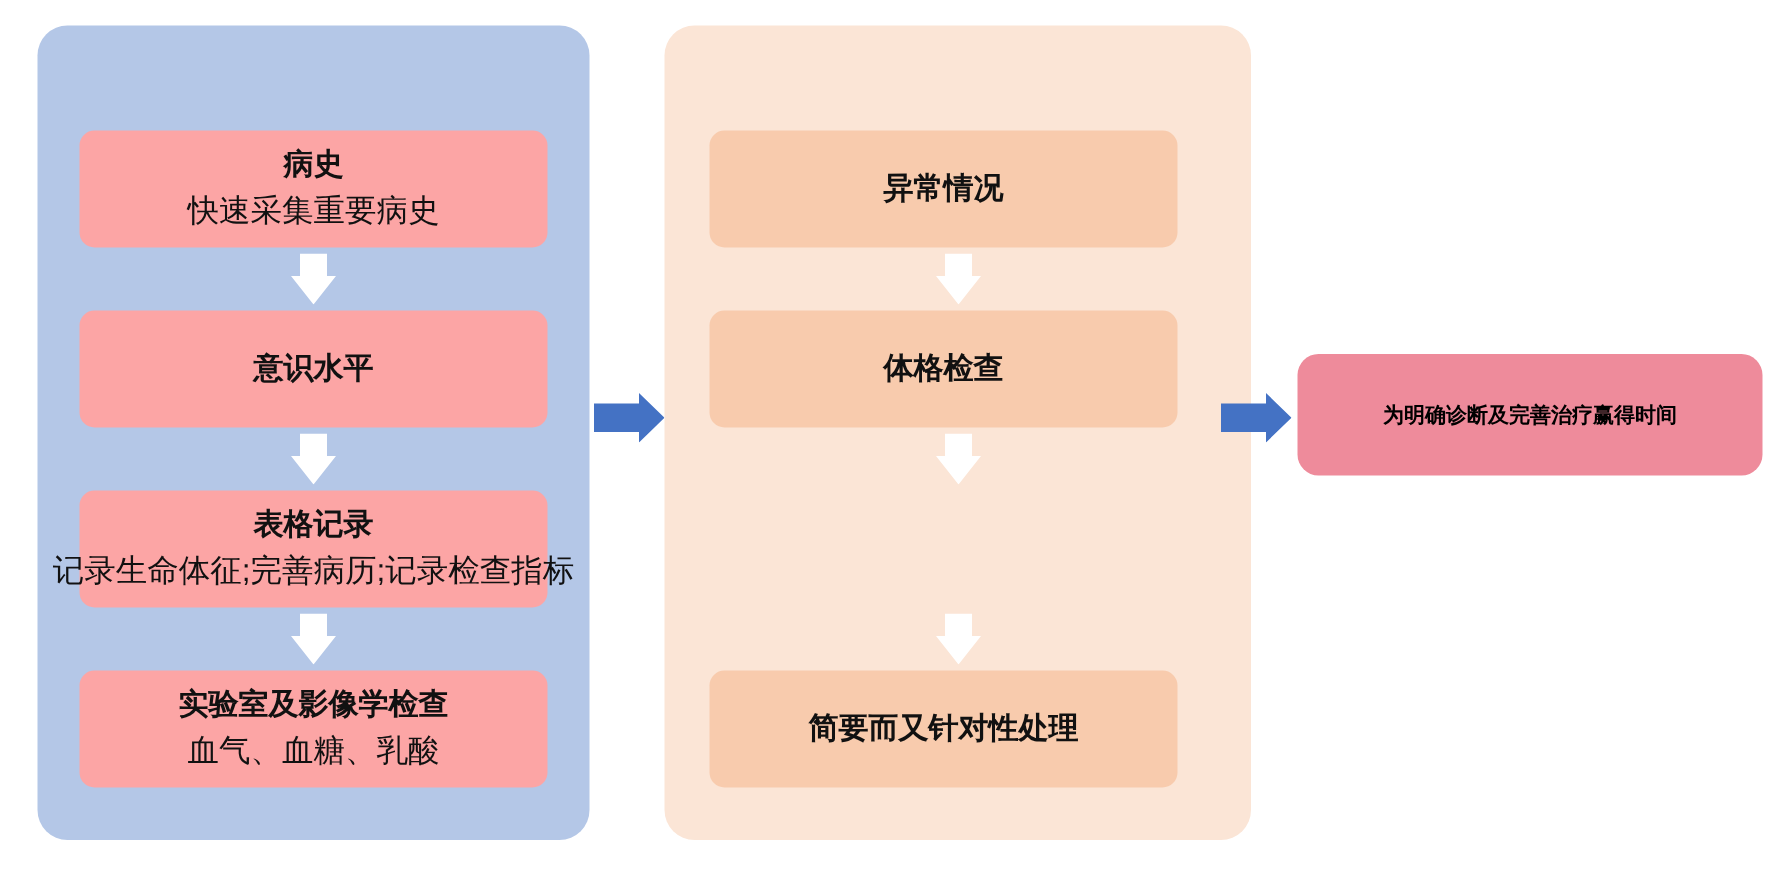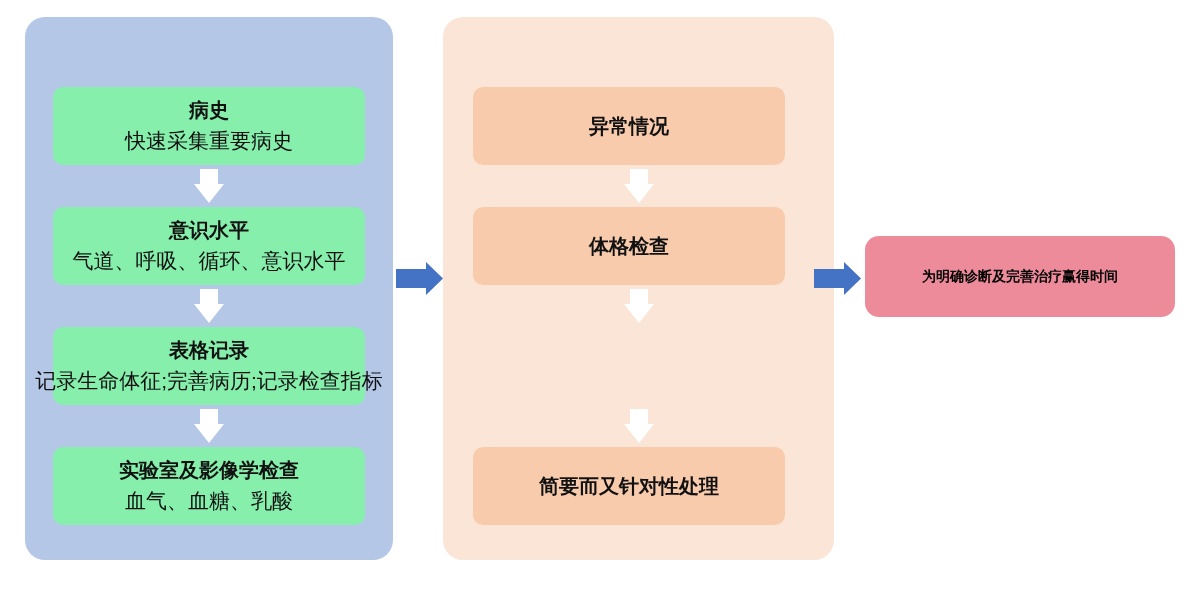--- a/index.html
+++ b/index.html
@@ -26,21 +26,21 @@
     width: 312px;
     height: 78px;
     border-radius: 10px;
     display: flex;
     flex-direction: column;
     align-items: center;
     justify-content: center;
     text-align: center;
     gap: 6px;
   }
-  .panel-left .step-box { left: 28px; background: #86efac; align-items: center; }
+  .panel-left .step-box { left: 28px; background: #fca5a5; align-items: center; }
   .panel-mid  .step-box { left: 30px; background: #f8cbad; }
   .pos-1 { top: 70px; }
   .pos-2 { top: 190px; }
   .pos-3 { top: 310px; }
   .pos-4 { top: 430px; }
 
   .step-title { font-size: 20px; font-weight: bold; line-height: 1.2; white-space: nowrap; }
   .step-sub   { font-size: 21px; line-height: 1.2; white-space: nowrap; }
 
   .down-arrow {
@@ -92,21 +92,20 @@
       <div class="step-title">病史</div>
       <div class="step-sub">快速采集重要病史</div>
     </div>
     <div class="down-arrow gap-1">
       <svg width="30" height="34" viewBox="0 0 30 34">
           <path d="M6 0 H24 V15 H30 L15 34 L0 15 H6 Z" fill="#ffffff"></path>
         </svg>
     </div>
     <div class="step-box pos-2">
       <div class="step-title">意识水平</div>
-      <div class="step-sub">气道、呼吸、循环、意识水平</div>
     </div>
     <div class="down-arrow gap-2">
       <svg width="30" height="34" viewBox="0 0 30 34">
           <path d="M6 0 H24 V15 H30 L15 34 L0 15 H6 Z" fill="#ffffff"></path>
         </svg>
     </div>
     <div class="step-box pos-3">
       <div class="step-title">表格记录</div>
       <div class="step-sub">记录生命体征;完善病历;记录检查指标</div>
     </div>

